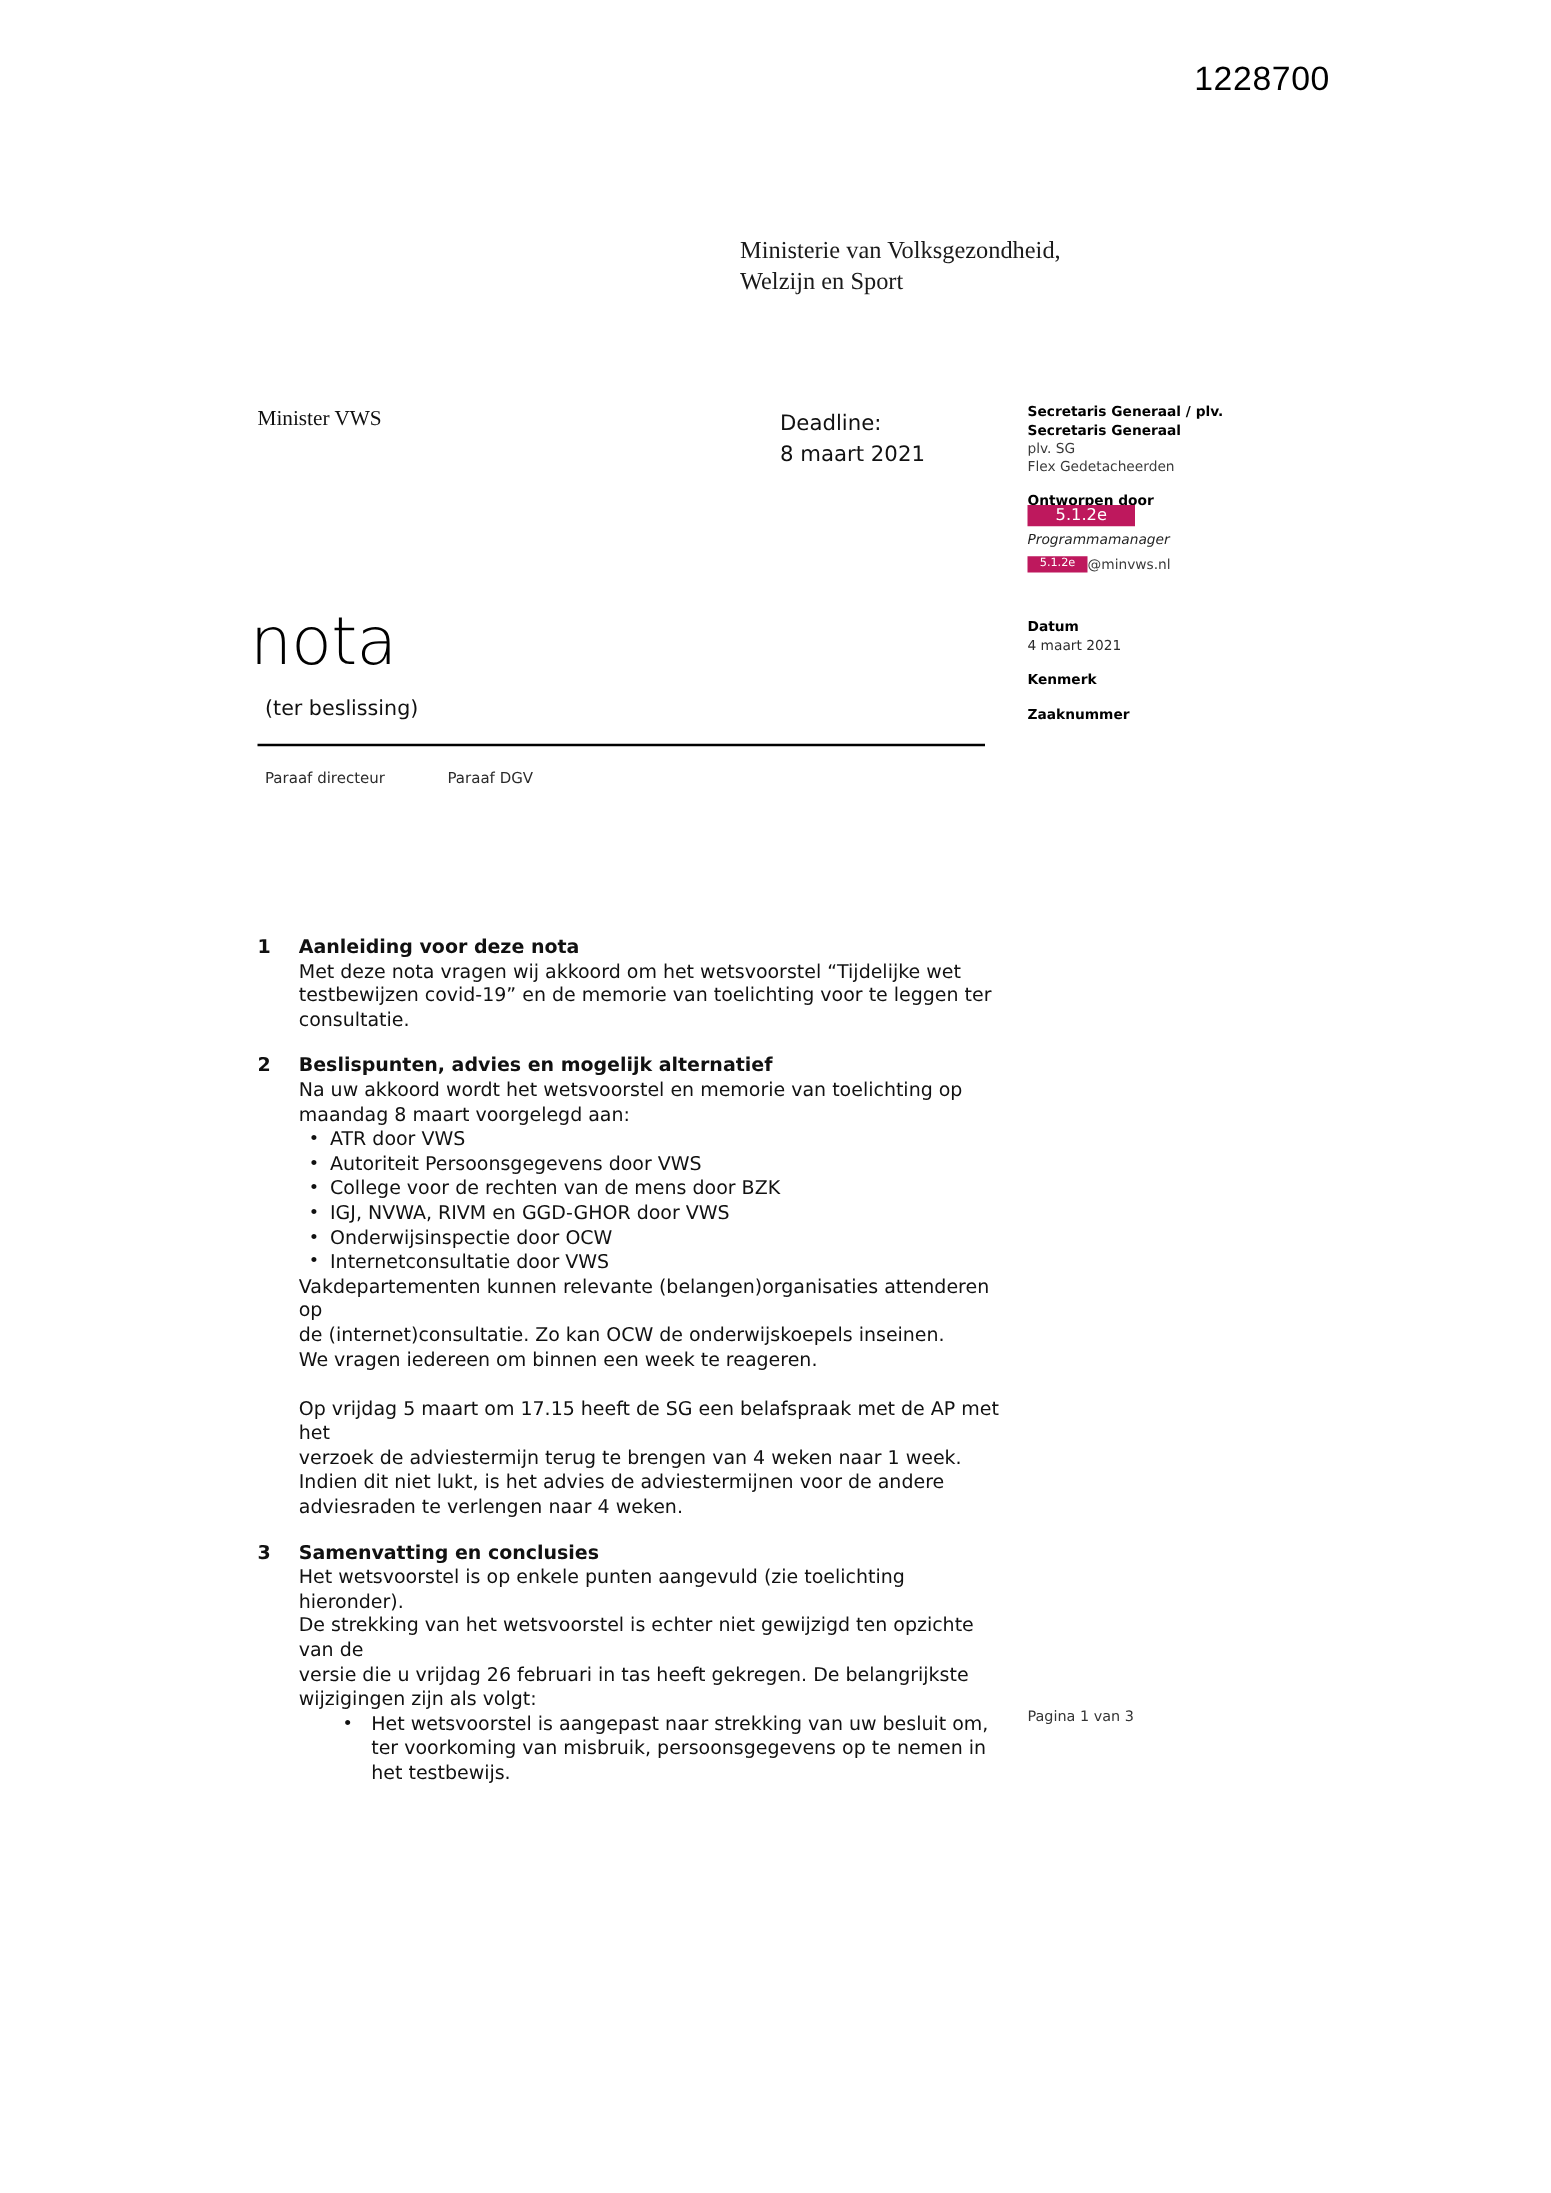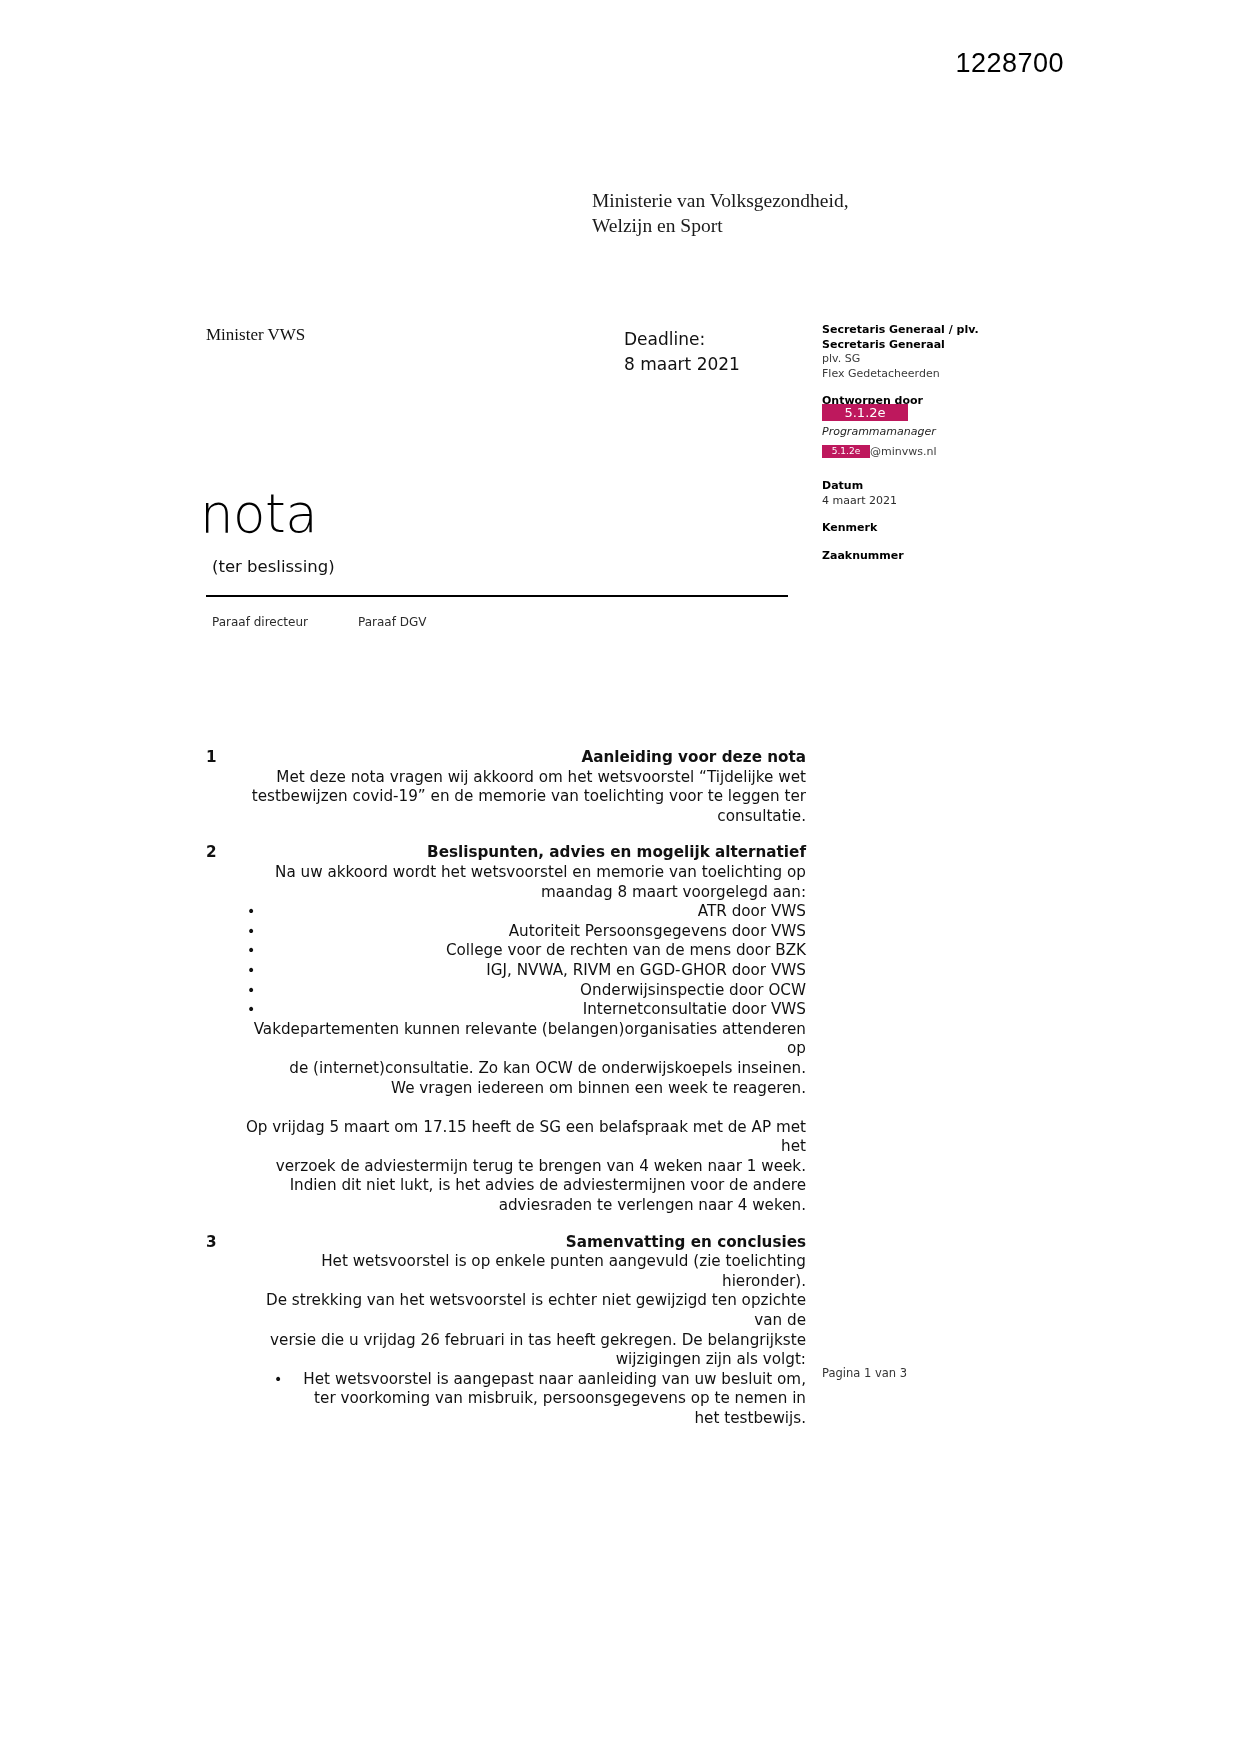--- a/index.html
+++ b/index.html
@@ -185,21 +185,20 @@
   }
   .sec-num {
     position: absolute;
     left: 0;
     top: 0;
     font-weight: bold;
     font-size: 15.2px;
   }
   .sec-body {
     margin-left: 33px;
-    text-align: right;
   }
   .sec-head {
     font-weight: bold;
     font-size: 15.2px;
     line-height: 19.6px;
   }
   .para {
     margin: 0;
   }
   .para + .para {
@@ -284,21 +283,21 @@
       <div class="label">Ontworpen door</div>
       <div style="margin-top:-2px;">
         <span class="redact redact-big">5.1.2e</span>
       </div>
       <div class="italic" style="margin-top:4px;">Programmamanager</div>
       <div style="margin-top:5px;">
         <span class="redact redact-small">5.1.2e</span><span class="email">@minvws.nl</span>
       </div>
     </div>
 
-    <div class="grp" style="margin-top:20px;">
+    <div class="grp" style="margin-top:36px;">
       <div class="label">Datum</div>
       <div class="value">4 maart 2021</div>
     </div>
 
     <div class="grp">
       <div class="label">Kenmerk</div>
       <div class="value"></div>
     </div>
 
     <div class="grp">
@@ -354,21 +353,21 @@
 
     <div class="sec">
       <div class="sec-num">3</div>
       <div class="sec-body">
         <div class="sec-head">Samenvatting en conclusies</div>
         <div class="para">Het wetsvoorstel is op enkele punten aangevuld (zie toelichting hieronder).</div>
         <div class="para">De strekking van het wetsvoorstel is echter niet gewijzigd ten opzichte van de</div>
         <div class="para">versie die u vrijdag 26 februari in tas heeft gekregen. De belangrijkste</div>
         <div class="para">wijzigingen zijn als volgt:</div>
         <ul class="bullets-indent">
-          <li>Het wetsvoorstel is aangepast naar aanleiding van uw besluit om, ter voorkoming van misbruik, persoonsgegevens op te nemen in het testbewijs.</li>
+          <li>Het wetsvoorstel is aangepast naar strekking van uw besluit om, ter voorkoming van misbruik, persoonsgegevens op te nemen in het testbewijs.</li>
         </ul>
       </div>
     </div>
 
   </div>
 
   <div class="footer">Pagina 1 van 3</div>
 
 </div>
 

